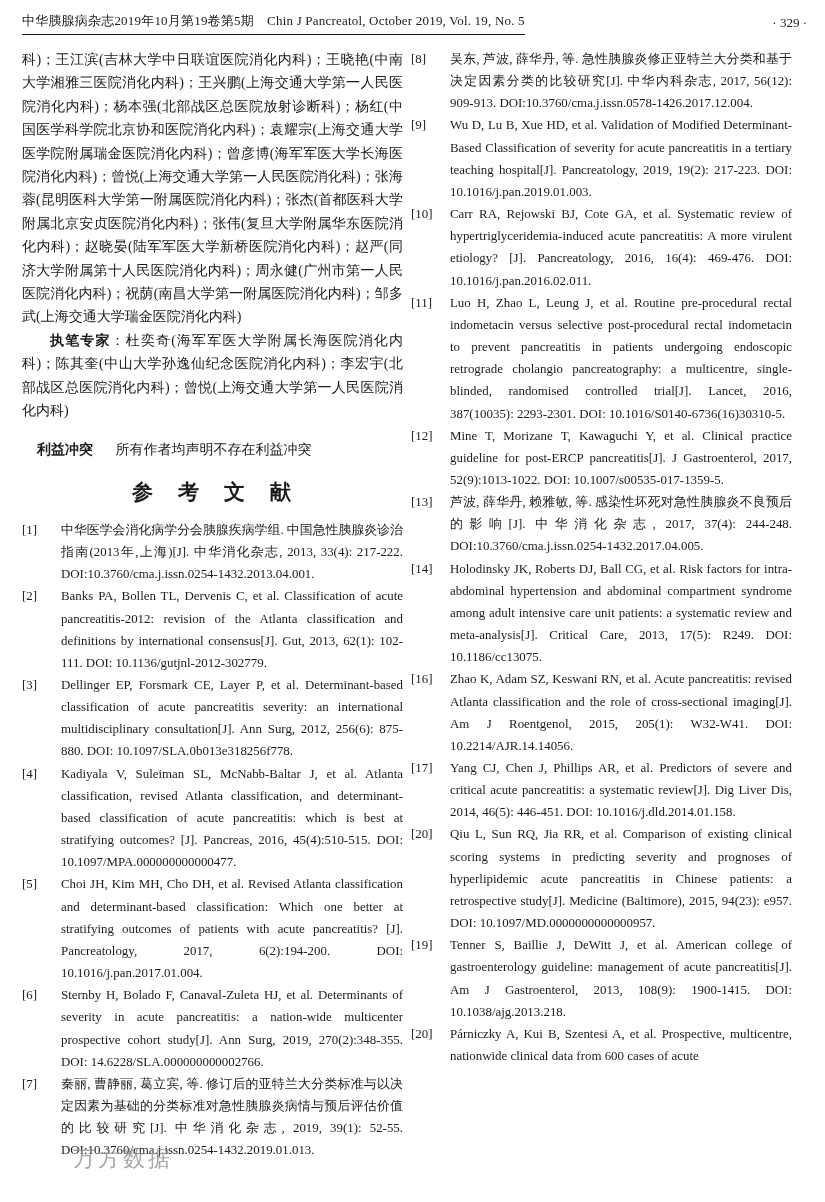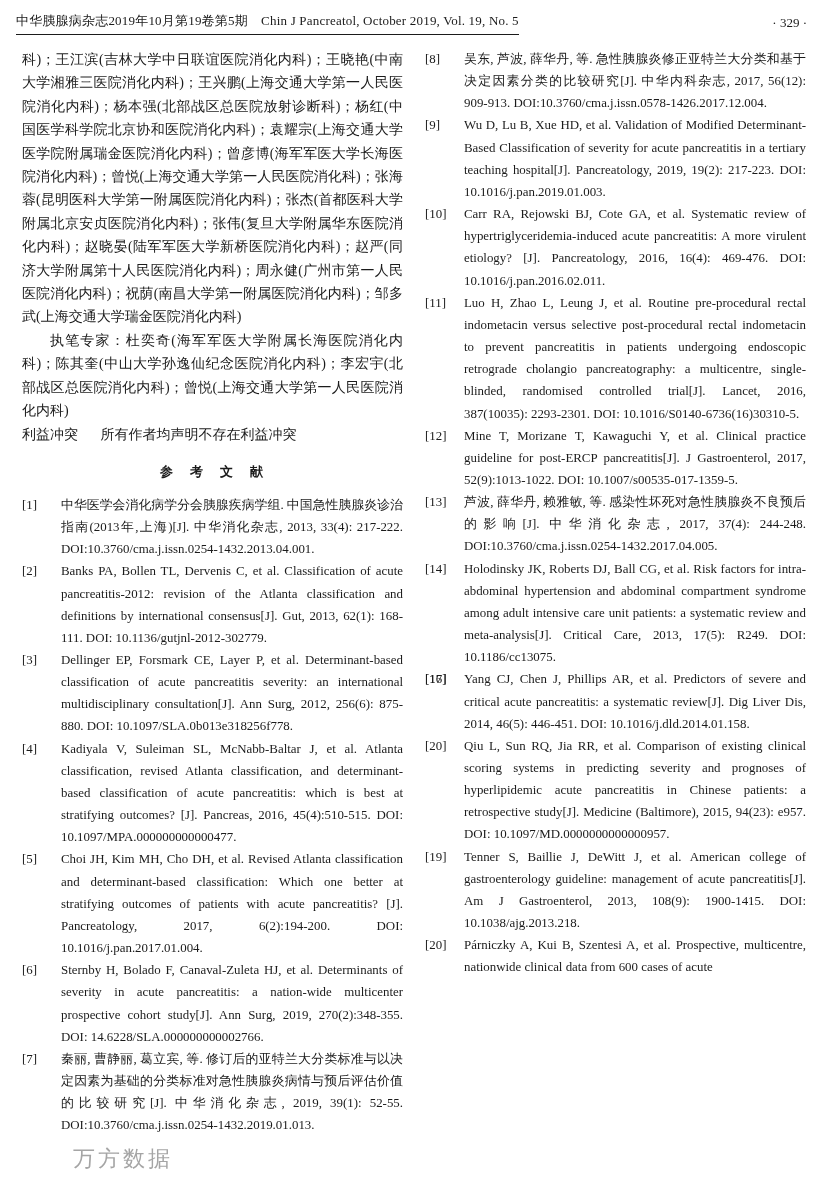--- a/index.html
+++ b/index.html
@@ -11,59 +11,59 @@
     color:#1b1b1b;
     font-family:"Liberation Serif","DejaVu Serif",serif;
     overflow:hidden;
     box-sizing:border-box;
   }
   
   .header {
     display:flex;
     justify-content:space-between;
     align-items:flex-end;
-    padding:12px 18px 0 16px;
+    padding:12px 18px 0 22px;
   }
   .journal-line {
     font-size:13px;
     letter-spacing:0.2px;
     border-bottom:1.5px solid #1b1b1b;
     padding-bottom:4px;
     white-space:nowrap;
   }
   .page-number {
     font-size:13px;
     padding-bottom:4px;
     white-space:nowrap;
   }
   
   .columns {
     display:flex;
-    gap:22px;
+    gap:8px;
     padding:13px 18px 0 22px;
   }
   .col { width:381px; box-sizing:border-box; }
   
   .cn-par {
     margin:0;
     font-size:14px;
     line-height:23.4px;
     text-align:justify;
     text-justify:inter-ideograph;
   }
   .writers-par { text-indent:2em; }
-  .bold-label { font-weight:normal; }
-  .coi-par { margin:0; font-size:14px; line-height:23.4px; }
+  .bold-label { font-weight:bold; }
+  .coi-par { margin:15px; font-size:14px; line-height:23.4px; }
   .coi-text { margin-left:1.6em; }
   
   .ref-heading {
     margin:17px 0 13px 0;
     text-align:center;
     font-weight:bold;
-    font-size:13px;
+    font-size:21px;
     letter-spacing:2px;
   }
   
   .ref-list { margin:0; padding:0; }
   .ref {
     position:relative;
     padding-left:39px;
     font-size:12.9px;
     line-height:22.15px;
     text-align:justify;
@@ -106,39 +106,39 @@
       </p>
 
       <p class="coi-par">
         <span class="bold-label">利益冲突</span><span class="coi-text">所有作者均声明不存在利益冲突</span>
       </p>
 
       <div class="ref-heading">参　考　文　献</div>
 
       <div class="ref-list">
           <div class="ref"><span class="ref-num">[1]</span><span class="ref-text">中华医学会消化病学分会胰腺疾病学组. 中国急性胰腺炎诊治指南(2013年,上海)[J]. 中华消化杂志, 2013, 33(4): 217-222. DOI:10.3760/cma.j.issn.0254-1432.2013.04.001.</span></div>
-          <div class="ref"><span class="ref-num">[2]</span><span class="ref-text">Banks PA, Bollen TL, Dervenis C, et al. Classification of acute pancreatitis-2012: revision of the Atlanta classification and definitions by international consensus[J]. Gut, 2013, 62(1): 168-111. DOI: 10.1136/gutjnl-2012-302779.</span></div>
+          <div class="ref"><span class="ref-num">[2]</span><span class="ref-text">Banks PA, Bollen TL, Dervenis C, et al. Classification of acute pancreatitis-2012: revision of the Atlanta classification and definitions by international consensus[J]. Gut, 2013, 62(1): 102-111. DOI: 10.1136/gutjnl-2012-302779.</span></div>
           <div class="ref"><span class="ref-num">[3]</span><span class="ref-text">Dellinger EP, Forsmark CE, Layer P, et al. Determinant-based classification of acute pancreatitis severity: an international multidisciplinary consultation[J]. Ann Surg, 2012, 256(6): 875-880. DOI: 10.1097/SLA.0b013e318256f778.</span></div>
           <div class="ref"><span class="ref-num">[4]</span><span class="ref-text">Kadiyala V, Suleiman SL, McNabb-Baltar J, et al. Atlanta classification, revised Atlanta classification, and determinant-based classification of acute pancreatitis: which is best at stratifying outcomes? [J]. Pancreas, 2016, 45(4):510-515. DOI: 10.1097/MPA.000000000000477.</span></div>
           <div class="ref"><span class="ref-num">[5]</span><span class="ref-text">Choi JH, Kim MH, Cho DH, et al. Revised Atlanta classification and determinant-based classification: Which one better at stratifying outcomes of patients with acute pancreatitis? [J]. Pancreatology, 2017, 6(2):194-200. DOI: 10.1016/j.pan.2017.01.004.</span></div>
           <div class="ref"><span class="ref-num">[6]</span><span class="ref-text">Sternby H, Bolado F, Canaval-Zuleta HJ, et al. Determinants of severity in acute pancreatitis: a nation-wide multicenter prospective cohort study[J]. Ann Surg, 2019, 270(2):348-355. DOI: 14.6228/SLA.000000000002766.</span></div>
           <div class="ref"><span class="ref-num">[7]</span><span class="ref-text">秦丽, 曹静丽, 葛立宾, 等. 修订后的亚特兰大分类标准与以决定因素为基础的分类标准对急性胰腺炎病情与预后评估价值的比较研究[J]. 中华消化杂志, 2019, 39(1): 52-55. DOI:10.3760/cma.j.issn.0254-1432.2019.01.013.</span></div>
         </div>
     </div>
 
     <div class="col">
       <div class="ref-list">
           <div class="ref"><span class="ref-num">[8]</span><span class="ref-text">吴东, 芦波, 薛华丹, 等. 急性胰腺炎修正亚特兰大分类和基于决定因素分类的比较研究[J]. 中华内科杂志, 2017, 56(12): 909-913. DOI:10.3760/cma.j.issn.0578-1426.2017.12.004.</span></div>
           <div class="ref"><span class="ref-num">[9]</span><span class="ref-text">Wu D, Lu B, Xue HD, et al. Validation of Modified Determinant-Based Classification of severity for acute pancreatitis in a tertiary teaching hospital[J]. Pancreatology, 2019, 19(2): 217-223. DOI: 10.1016/j.pan.2019.01.003.</span></div>
           <div class="ref"><span class="ref-num">[10]</span><span class="ref-text">Carr RA, Rejowski BJ, Cote GA, et al. Systematic review of hypertriglyceridemia-induced acute pancreatitis: A more virulent etiology? [J]. Pancreatology, 2016, 16(4): 469-476. DOI: 10.1016/j.pan.2016.02.011.</span></div>
           <div class="ref"><span class="ref-num">[11]</span><span class="ref-text">Luo H, Zhao L, Leung J, et al. Routine pre-procedural rectal indometacin versus selective post-procedural rectal indometacin to prevent pancreatitis in patients undergoing endoscopic retrograde cholangio pancreatography: a multicentre, single-blinded, randomised controlled trial[J]. Lancet, 2016, 387(10035): 2293-2301. DOI: 10.1016/S0140-6736(16)30310-5.</span></div>
           <div class="ref"><span class="ref-num">[12]</span><span class="ref-text">Mine T, Morizane T, Kawaguchi Y, et al. Clinical practice guideline for post-ERCP pancreatitis[J]. J Gastroenterol, 2017, 52(9):1013-1022. DOI: 10.1007/s00535-017-1359-5.</span></div>
           <div class="ref"><span class="ref-num">[13]</span><span class="ref-text">芦波, 薛华丹, 赖雅敏, 等. 感染性坏死对急性胰腺炎不良预后的影响[J]. 中华消化杂志, 2017, 37(4): 244-248. DOI:10.3760/cma.j.issn.0254-1432.2017.04.005.</span></div>
           <div class="ref"><span class="ref-num">[14]</span><span class="ref-text">Holodinsky JK, Roberts DJ, Ball CG, et al. Risk factors for intra-abdominal hypertension and abdominal compartment syndrome among adult intensive care unit patients: a systematic review and meta-analysis[J]. Critical Care, 2013, 17(5): R249. DOI: 10.1186/cc13075.</span></div>
-          <div class="ref"><span class="ref-num">[16]</span></div>
+          <div class="ref"><span class="ref-num">[16]</span><span class="ref-text">Zhao K, Adam SZ, Keswani RN, et al. Acute pancreatitis: revised Atlanta classification and the role of cross-sectional imaging[J]. Am J Roentgenol, 2015, 205(1): W32-W41. DOI: 10.2214/AJR.14.14056.</span></div>
           <div class="ref"><span class="ref-num">[17]</span><span class="ref-text">Yang CJ, Chen J, Phillips AR, et al. Predictors of severe and critical acute pancreatitis: a systematic review[J]. Dig Liver Dis, 2014, 46(5): 446-451. DOI: 10.1016/j.dld.2014.01.158.</span></div>
           <div class="ref"><span class="ref-num">[20]</span><span class="ref-text">Qiu L, Sun RQ, Jia RR, et al. Comparison of existing clinical scoring systems in predicting severity and prognoses of hyperlipidemic acute pancreatitis in Chinese patients: a retrospective study[J]. Medicine (Baltimore), 2015, 94(23): e957. DOI: 10.1097/MD.0000000000000957.</span></div>
           <div class="ref"><span class="ref-num">[19]</span><span class="ref-text">Tenner S, Baillie J, DeWitt J, et al. American college of gastroenterology guideline: management of acute pancreatitis[J]. Am J Gastroenterol, 2013, 108(9): 1900-1415. DOI: 10.1038/ajg.2013.218.</span></div>
           <div class="ref"><span class="ref-num">[20]</span><span class="ref-text">Párniczky A, Kui B, Szentesi A, et al. Prospective, multicentre, nationwide clinical data from 600 cases of acute</span></div>
         </div>
     </div>
 
   </div>
 
   <div class="watermark">万方数据</div>

